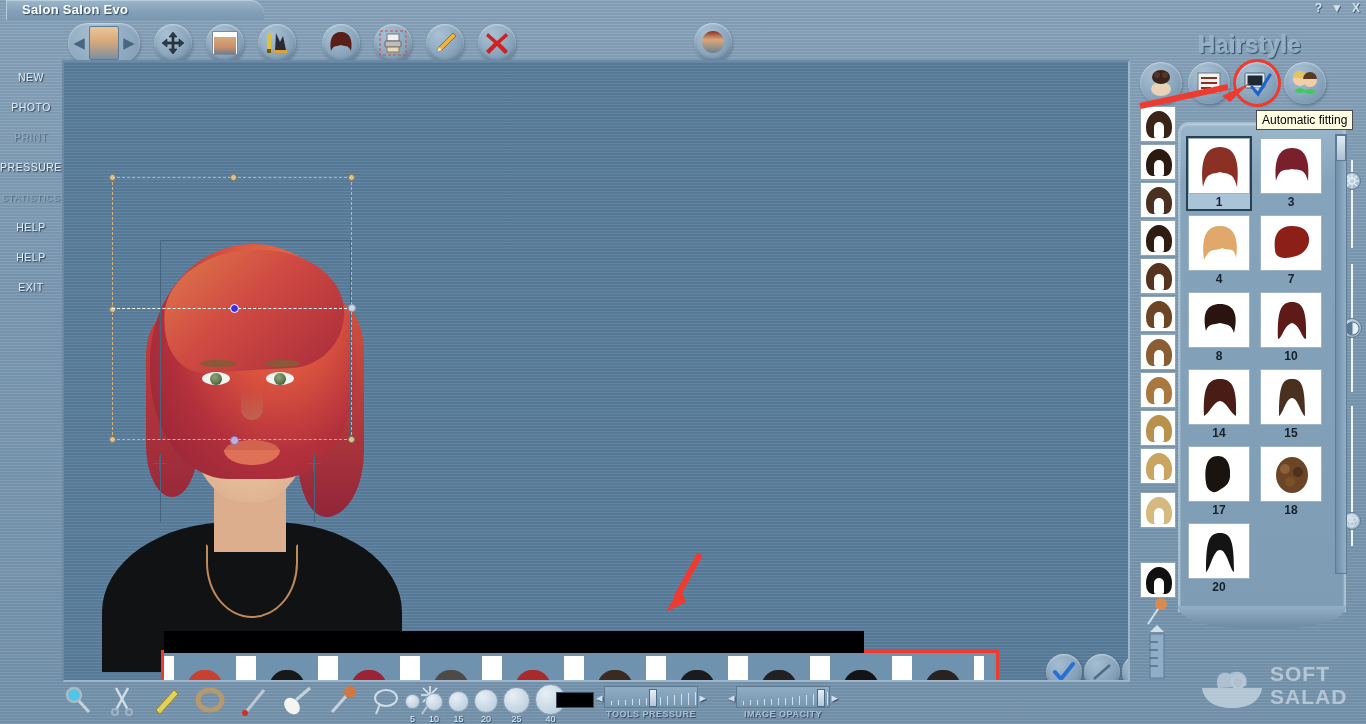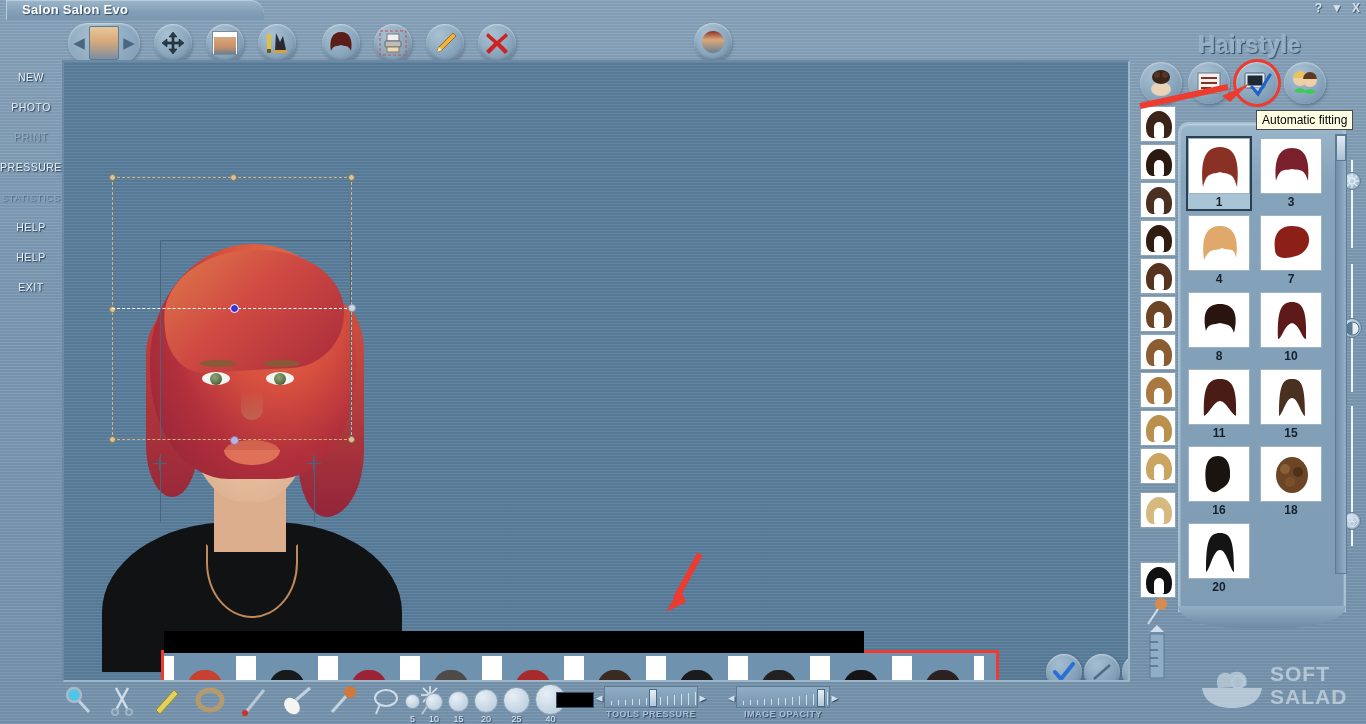--- a/index.html
+++ b/index.html
@@ -771,40 +771,40 @@
           </div>
           <div class="g-label">10</div>
         </div>
 
         <div class="g-item">
           <div class="g-thumb">
             <svg class="g-hair" viewBox="0 0 44 44">
               <path d="M22 3 C9 3 5 13 6 40 C11 38 15 26 22 25 C29 26 33 38 38 40 C39 13 35 3 22 3 Z" fill="#4a1c16"></path>
             </svg>
           </div>
-          <div class="g-label">11</div>
+          <div class="g-label">14</div>
         </div>
 
 
         <div class="g-item">
           <div class="g-thumb">
             <svg class="g-hair" viewBox="0 0 44 44">
               <path d="M22 3 C12 3 9 10 9 40 C13 38 16 22 22 22 C28 22 31 38 35 40 C35 10 32 3 22 3 Z" fill="#4a3020"></path>
             </svg>
           </div>
           <div class="g-label">15</div>
         </div>
 
         <div class="g-item">
           <div class="g-thumb">
             <svg class="g-hair" viewBox="0 0 44 44">
               <path d="M20 3 C9 3 6 14 8 30 C9 38 16 41 20 38 C26 34 31 32 32 24 C33 14 30 3 20 3 Z" fill="#1a1410"></path>
             </svg>
           </div>
-          <div class="g-label">16</div>
+          <div class="g-label">17</div>
         </div>
 
         <div class="g-item">
           <div class="g-thumb">
             <svg class="g-hair" viewBox="0 0 44 44">
               <ellipse cx="22" cy="22" rx="16" ry="18" fill="#6b4526"></ellipse>
               <circle cx="15" cy="16" r="5" fill="#8a6038"></circle>
               <circle cx="28" cy="19" r="5" fill="#4e321c"></circle>
               <circle cx="20" cy="29" r="5" fill="#7a5128"></circle>
             </svg>

